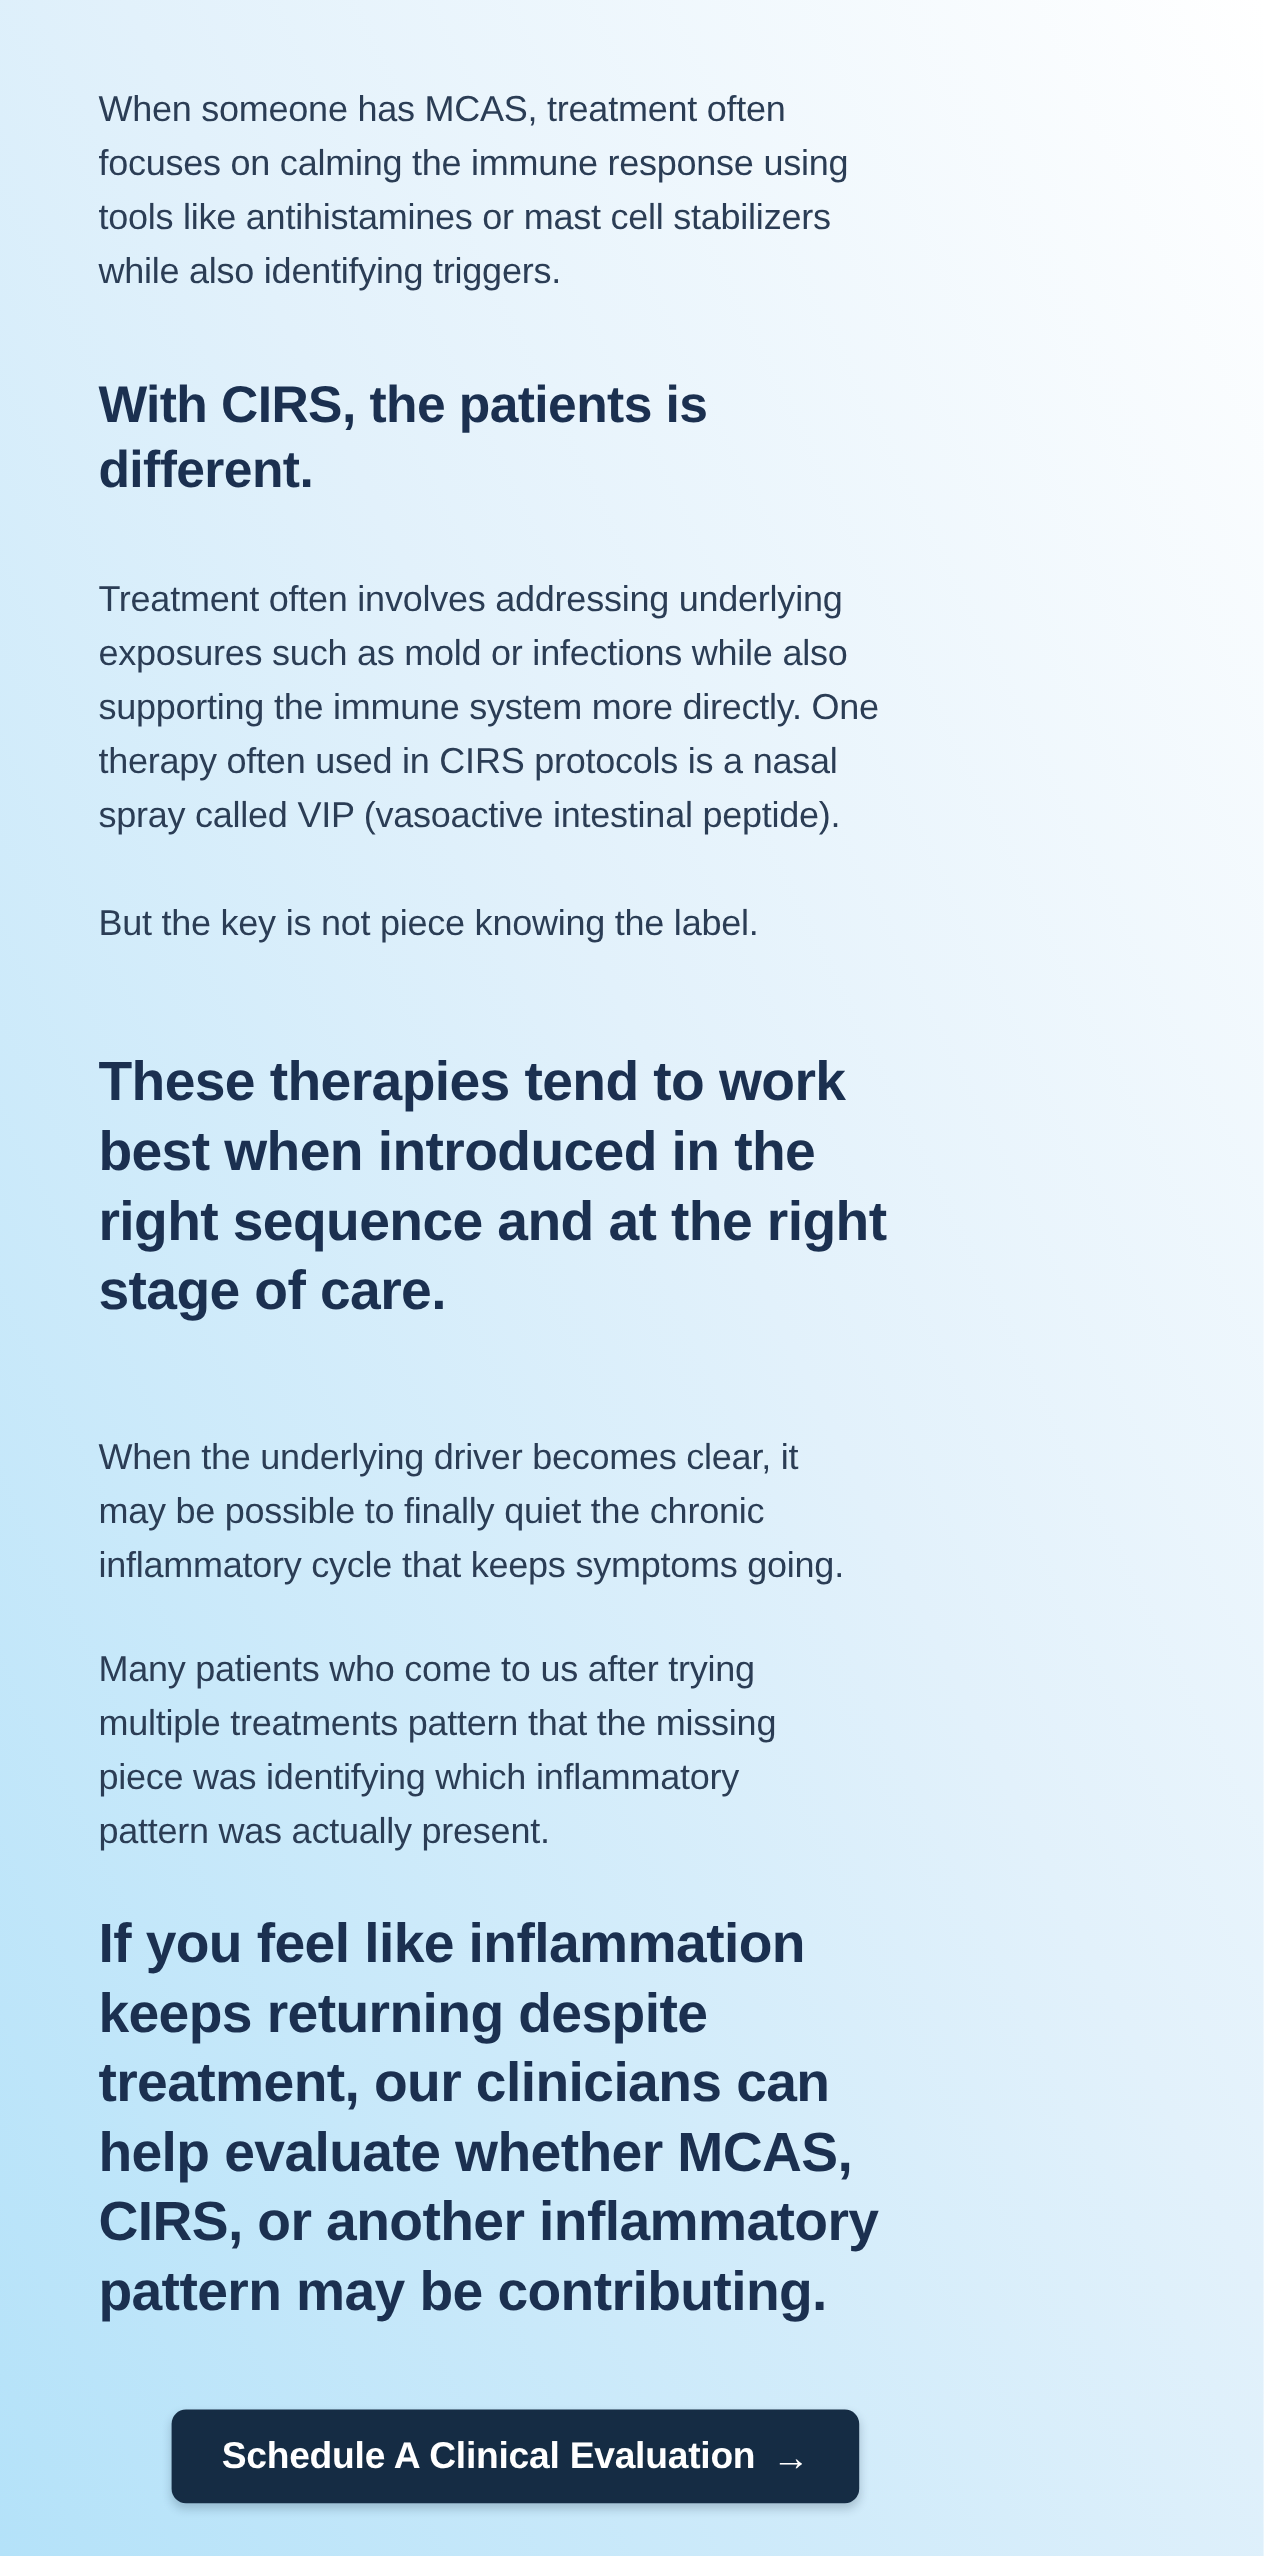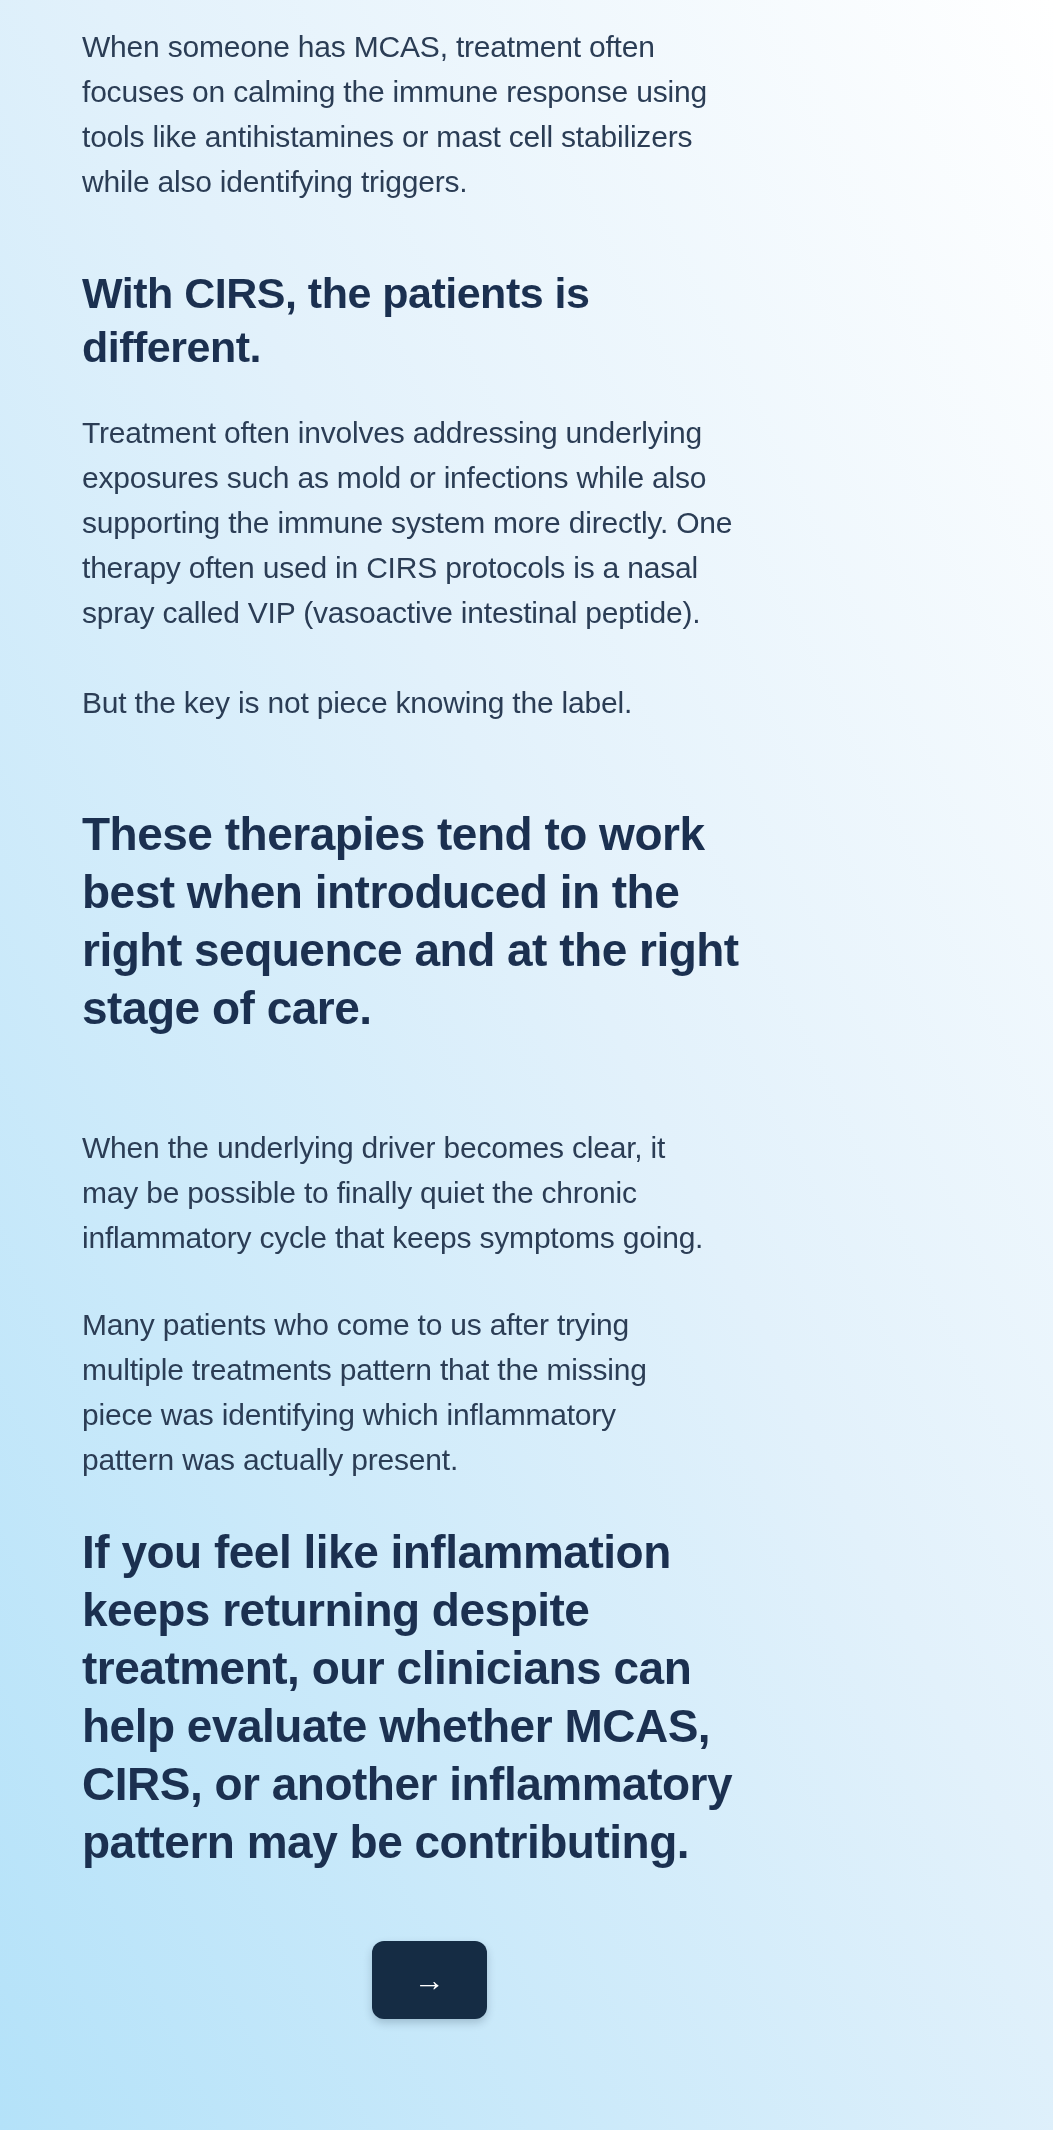--- a/index.html
+++ b/index.html
@@ -11,21 +11,21 @@
   }
 
   body {
     font-family: "Liberation Sans", "DejaVu Sans", sans-serif;
     background: linear-gradient(to bottom left, #ffffff 0%, #e2f1fb 45%, #b4e2f9 100%);
   }
 
   .page {
     width: 865px;
     height: 2130px;
-    padding: 24px 88px 0 82px;
+    padding: 69px 88px 0 82px;
   }
 
   .body-text {
     font-size: 30px;
     line-height: 45px;
     font-weight: 400;
     color: #2b3d55;
     white-space: pre-line;
     letter-spacing: -0.2px;
   }
@@ -42,21 +42,21 @@
     line-height: 54px;
   }
 
   .heading-large {
     font-size: 46px;
     line-height: 58px;
   }
 
   .p1 { margin-top: 0; }
   .h1 { margin-top: 62px; }
-  .p2 { margin-top: 36px; }
+  .p2 { margin-top: 58px; }
   .p3 { margin-top: 45px; }
   .h2 { margin-top: 80px; }
   .p4 { margin-top: 88px; }
   .p5 { margin-top: 42px; }
   .h3 { margin-top: 41px; }
 
   .cta-row {
     margin-top: 70px;
     display: flex;
     justify-content: center;
@@ -123,17 +123,18 @@
 
   <h2 class="heading heading-large h3">If you feel like inflammation
 keeps returning despite
 treatment, our clinicians can
 help evaluate whether MCAS,
 CIRS, or another inflammatory
 pattern may be contributing.</h2>
 
   <div class="cta-row">
     <button class="cta-button">
+      <span>Schedule A Clinical Evaluation</span>
       <span class="cta-arrow">→</span>
     </button>
   </div>
 
 </main>
 
 </body></html>

